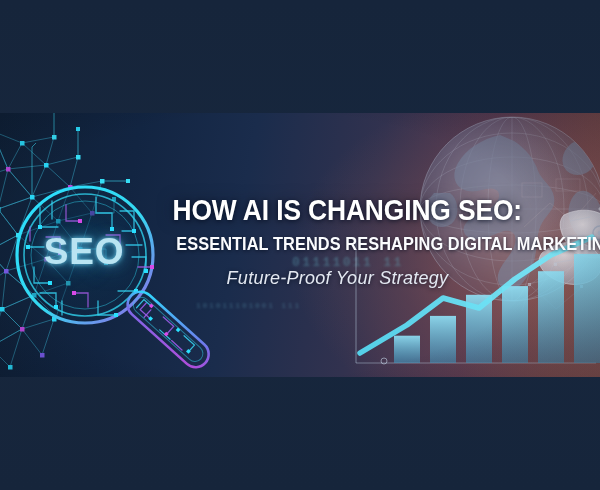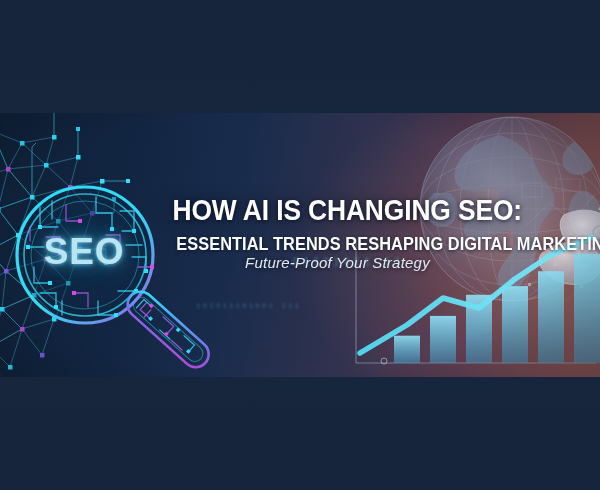--- a/index.html
+++ b/index.html
@@ -144,23 +144,23 @@
     font-weight: 700;
     line-height: 1.0;
     letter-spacing: 0.005em;
     color: #fbfcfe;
     transform: scaleX(0.86);
     white-space: nowrap;
     text-shadow: 0 1px 4px rgba(6,14,30,0.75);
   }
 
   .tagline {
-    margin-top: 1px;
+    margin-top: 15px;
     font-family: "Liberation Sans", sans-serif;
-    font-size: 15px;
+    font-size: 18px;
     font-weight: 400;
     font-style: italic;
     letter-spacing: 0.015em;
     color: #e4e9f2;
     white-space: nowrap;
     text-shadow: 0 1px 4px rgba(6,14,30,0.7);
   }
 </style>
 </head>
 <body>

